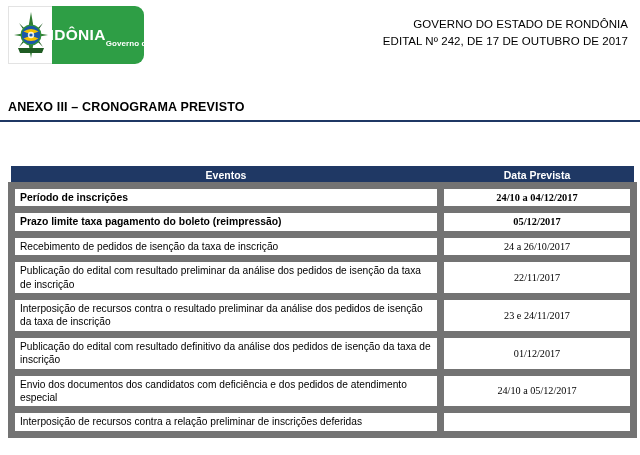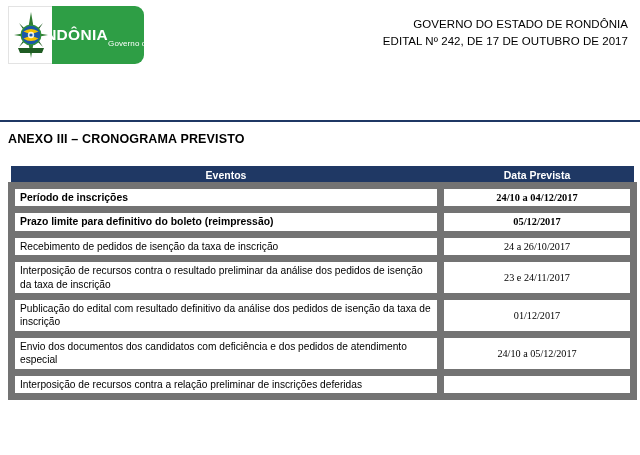--- a/index.html
+++ b/index.html
@@ -35,37 +35,36 @@
     border-radius:0 9px 9px 0;
     display:flex; flex-direction:row;
     align-items:center; justify-content:center;
     padding-left:4px;
   }
   .brand-main {
     color:#ffffff; font-size:15.5px; font-weight:bold;
     letter-spacing:0.3px; line-height:1; white-space:nowrap;
   }
   .brand-sub {
-    color:#ffffff; font-size:8px; font-weight:normal;
+    color:#ffffff; font-size:8px; font-weight:bold;
     margin-top:17px; line-height:1; white-space:nowrap;
     letter-spacing:0.1px;
   }
 
   .gov-text {
     position:absolute; right:12px; top:16px;
     text-align:right; color:#000000;
     font-size:11.5px; line-height:17px; letter-spacing:0.05px;
   }
 
   
   .section-title {
     position:absolute; left:8px; top:100px;
     font-size:12.5px; font-weight:bold; color:#000000;
     letter-spacing:0.15px;
-    margin-top:32px;
   }
   .rule {
     position:absolute; left:0; top:120px;
     width:640px; height:2px; background:#1f3864;
   }
 
   
   .sched {
     position:absolute; left:8px; top:166px;
     width:622px; border-collapse:collapse;
@@ -151,26 +150,30 @@
         <th>Eventos</th>
         <th>Data Prevista</th>
       </tr>
     </thead>
     <tbody>
         <tr class="strong h1">
           <td>Período de inscrições</td>
           <td class="date">24/10 a 04/12/2017</td>
         </tr>
         <tr class="strong h1">
-          <td>Prazo limite para definitivo do boleto (reimpressão)</td>
+          <td>Prazo limite taxa pagamento do boleto (reimpressão)</td>
           <td class="date">05/12/2017</td>
         </tr>
         <tr class="h1">
           <td>Recebimento de pedidos de isenção da taxa de inscrição</td>
           <td class="date">24 a 26/10/2017</td>
+        </tr>
+        <tr class="h2">
+          <td>Publicação do edital com resultado preliminar da análise dos pedidos de isenção da taxa de inscrição</td>
+          <td class="date">22/11/2017</td>
         </tr>
         <tr class="h2">
           <td>Interposição de recursos contra o resultado preliminar da análise dos pedidos de isenção da taxa de inscrição</td>
           <td class="date">23 e 24/11/2017</td>
         </tr>
         <tr class="h2">
           <td>Publicação do edital com resultado definitivo da análise dos pedidos de isenção da taxa de inscrição</td>
           <td class="date">01/12/2017</td>
         </tr>
         <tr class="h2">

